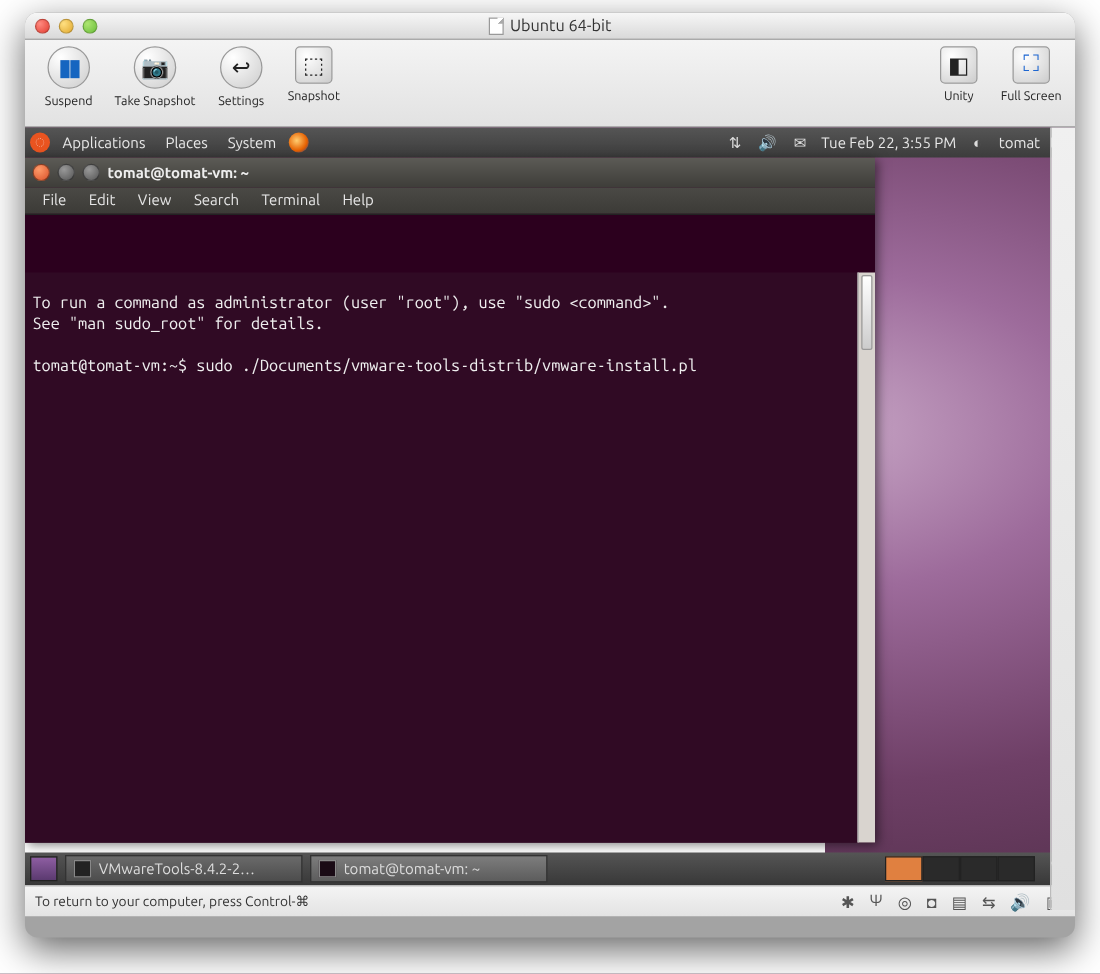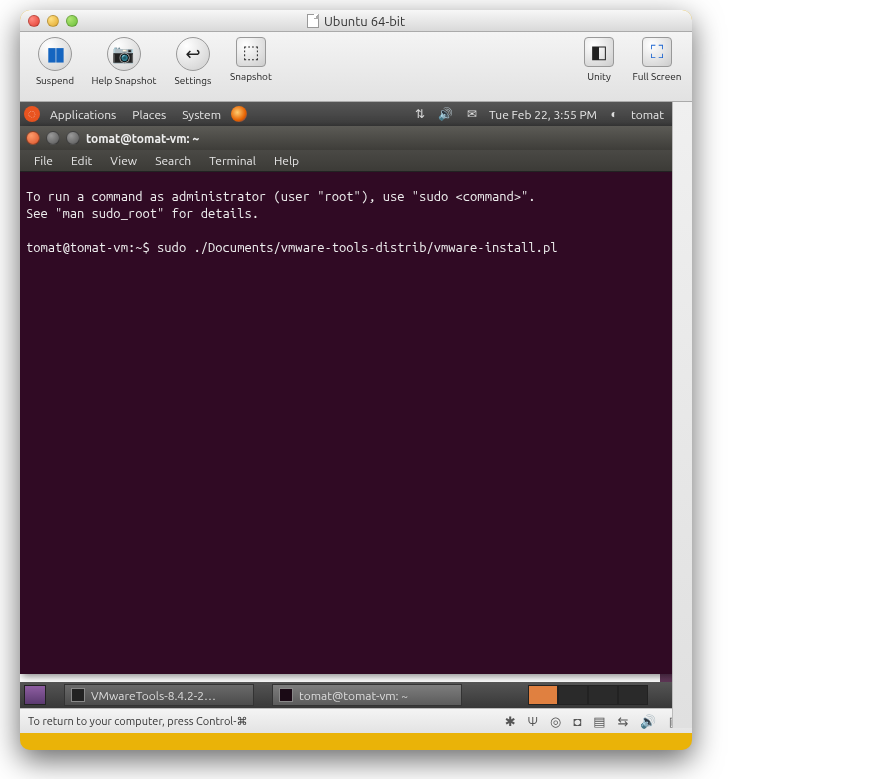--- a/index.html
+++ b/index.html
@@ -7,24 +7,24 @@
     background: #fff;
     font-family: "Lucida Grande", "Ubuntu", Arial, sans-serif;
     width: 880px;
     height: 779px;
     overflow: hidden;
     position: relative;
   }
   .outer-shadow {
     position: absolute;
     left: 20px; top: 10px;
-    width: 672px; height: 740px;
+    width: 840px; height: 740px;
     border-radius: 10px;
     box-shadow: 0 10px 30px rgba(0,0,0,0.6);
-    background: #eab308;
+    background: #a3a3a3;
     overflow: hidden;
   }
   
   .mac-titlebar {
     height: 22px;
     background: linear-gradient(#f7f7f7,#d9d9d9);
     border-bottom: 1px solid #aaa;
     display: flex;
     align-items: center;
     position: relative;
@@ -143,20 +143,21 @@
   .term-body {
     flex:1;
     background:#300a24;
     color:#eee;
     font-family: "Ubuntu Mono","DejaVu Sans Mono",monospace;
     font-size: 13px;
     padding: 16px 6px;
     white-space: pre-wrap;
     position:relative;
     line-height: 1.3;
+    margin-top: 46px;
   }
   .term-scroll {
     position:absolute; right:0; top:0; bottom:0;
     width:14px; background:#d9d4cf;
     border-left:1px solid #aaa;
   }
   .term-scroll-thumb {
     position:absolute; left:2px; right:2px; top:2px; height:60px;
     background:linear-gradient(#fff,#ccc);
     border:1px solid #999; border-radius:2px;
@@ -169,21 +170,21 @@
     height: 80px;
     background:#fff;
   }
   
   .gnome-bottom {
     position:absolute; left:0; right:0; bottom:0;
     height: 26px;
     background: linear-gradient(#555,#383838);
     display:flex; align-items:center;
     color:#ddd; font-size:12px;
-    padding: 0 4px; gap:16px;text-align:center;
+    padding: 0 4px; gap:4px;text-align:center;
   }
   .show-desktop { width:22px; height:20px; background: linear-gradient(#8e5ea2,#5b3a70); border:1px solid #222; cursor:pointer; }
   .task {
     height:22px; width:190px;
     background: linear-gradient(#6a6a6a,#4c4c4c);
     border:1px solid #333;
     display:flex; align-items:center;
     padding: 0 6px; gap:6px;
     cursor:pointer;
     font-size:12px;
@@ -235,21 +236,21 @@
 
   <div class="vm-toolbar">
     <div class="vm-btn">
       <div class="vm-icon">
           <span class="pause-glyph">▮▮</span>
         </div>
       <span>Suspend</span>
     </div>
     <div class="vm-btn wide">
       <div class="vm-icon">📷</div>
-      <span>Help Snapshot</span>
+      <span>Take Snapshot</span>
     </div>
     <div class="vm-btn">
       <div class="vm-icon">↩</div>
       <span>Settings</span>
     </div>
     <div class="vm-btn">
       <div class="vm-icon rect">⬚</div>
       <span>Snapshot</span>
     </div>
     <div class="vm-spacer"></div>

